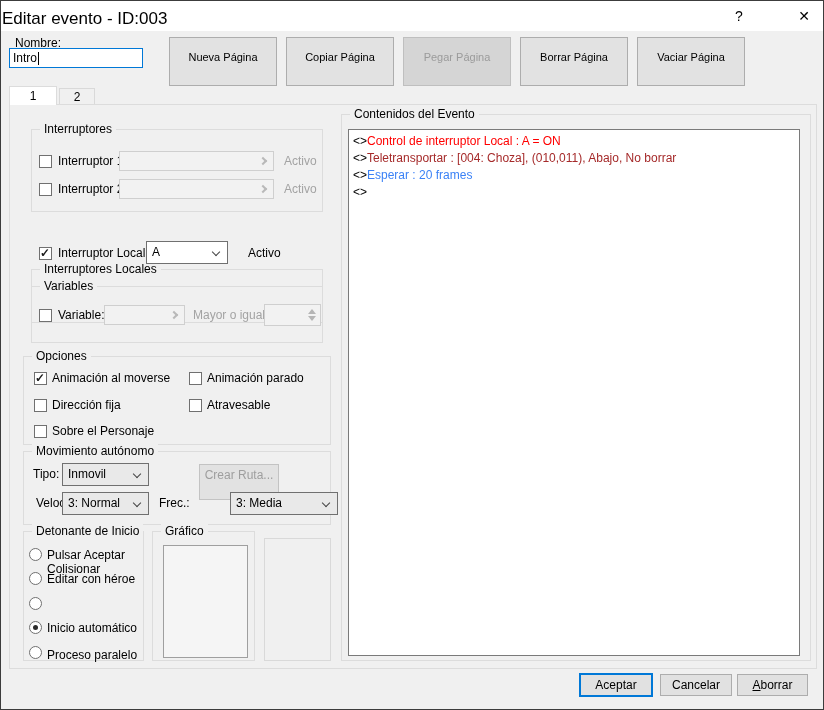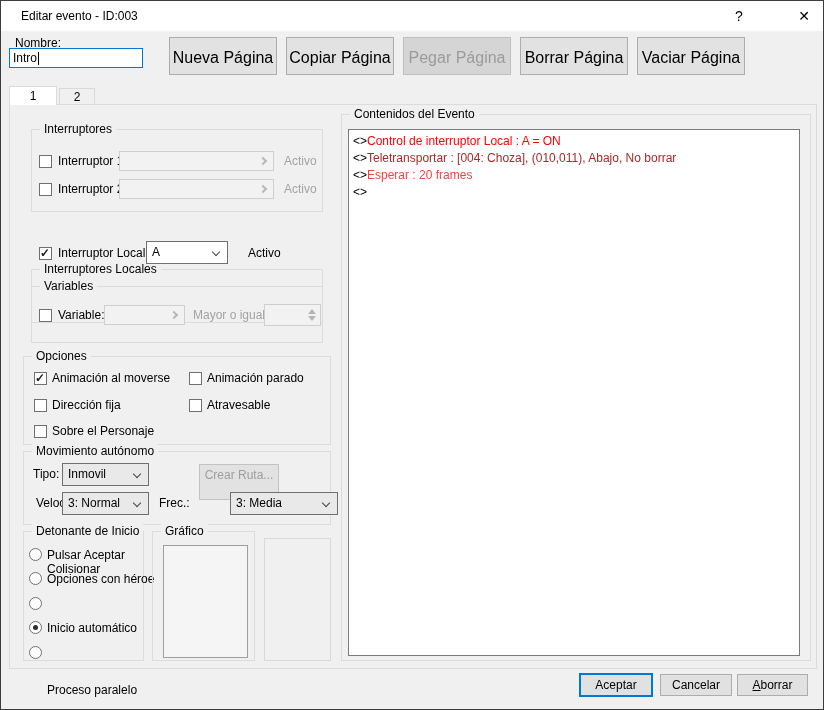--- a/index.html
+++ b/index.html
@@ -4,36 +4,36 @@
 <style>
   * { margin:0; padding:0; box-sizing:border-box; }
   html,body { width:824px; height:710px; }
   body { font-family:"Liberation Sans", sans-serif; font-size:12px; color:#000; }
 
   .dialog { position:relative; width:824px; height:710px; background:#F0F0F0;
             border:1px solid #3c3c3c; overflow:hidden; }
 
   
   .titlebar { position:absolute; left:0; top:0; width:100%; height:30px; background:#FFFFFF; }
-  .title { position:absolute; left:20px; top:8px; font-size:12px; }
+  .title { position:absolute; left:1px; top:8px; font-size:17px; }
   .help-btn { position:absolute; left:722px; top:0; width:32px; height:30px;
               text-align:center; line-height:30px; font-size:14px; }
   .close-btn { position:absolute; left:784px; top:0; width:38px; height:30px;
                text-align:center; line-height:30px; font-size:14px; }
 
   
   .lbl { position:absolute; white-space:nowrap; }
   .name-input { position:absolute; left:8px; top:47px; width:134px; height:20px;
                 background:#fff; border:1px solid #0078D7; padding-left:3px;
                 line-height:18px; }
   .caret { display:inline-block; width:1px; height:13px; background:#000;
            vertical-align:middle; margin-left:1px; }
 
-  .pbtn { position:absolute; top:36px; width:108px; height:38px; background:#E2E2E2;
-          border:1px solid #ADADAD; text-align:center; line-height:39px; font-size:16px; }
+  .pbtn { position:absolute; top:36px; width:108px; height:49px; background:#E2E2E2;
+          border:1px solid #ADADAD; text-align:center; line-height:39px; font-size:11px; }
   .pbtn.disabled { background:#D5D5D5; border-color:#BFBFBF; color:#9B9B9B; }
 
   
   .tab { position:absolute; text-align:center; }
   .tab.active { left:8px; top:85px; width:48px; height:19px; background:#fff;
                 border:1px solid #DCDCDC; border-bottom:none; z-index:3; line-height:19px; }
   .tab.inactive { left:58px; top:87px; width:36px; height:16px; background:#F0F0F0;
                   border:1px solid #D9D9D9; border-bottom:none; line-height:16px; }
   .tabpage { position:absolute; left:8px; top:103px; width:808px; height:565px;
              background:#F0F0F0; border:1px solid #DCDCDC; }
@@ -192,41 +192,41 @@
     <span class="val">3: Media</span>
     <span class="chev-d"></span>
   </div>
 
   <div class="group" style="left:22px; top:530px; width:121px; height:130px;">
     <span class="gtitle">Detonante de Inicio</span>
   </div>
   <div class="radio" style="left:28px; top:547px;"></div>
   <span class="lbl" style="left:46px; top:547px;">Pulsar Aceptar</span>
   <div class="radio" style="left:28px; top:571px;"></div>
-  <span class="lbl" style="left:46px; top:571px;">Opciones con héroe</span>
+  <span class="lbl" style="left:46px; top:571px;">Editar con héroe</span>
   <div class="radio" style="left:28px; top:596px;"></div>
   <span class="lbl" style="left:46px; top:561px;">Colisionar</span>
   <div class="radio selected" style="left:28px; top:620px;"></div>
   <span class="lbl" style="left:46px; top:620px;">Inicio automático</span>
   <div class="radio" style="left:28px; top:645px;"></div>
-  <span class="lbl" style="left:46px; top:682px;">Proceso paralelo</span>
+  <span class="lbl" style="left:46px; top:647px;">Proceso paralelo</span>
 
   <div class="group" style="left:151px; top:530px; width:103px; height:130px;">
     <span class="gtitle">Gráfico</span>
   </div>
   <div class="gfx-box" style="left:162px; top:544px; width:85px; height:113px;"></div>
   <div class="plain-box" style="left:263px; top:537px; width:67px; height:123px;"></div>
 
   <div class="group" style="left:340px; top:113px; width:470px; height:547px;">
     <span class="gtitle">Contenidos del Evento</span>
   </div>
   <div class="listbox">
     <div class="eline"><span class="line-prefix">&lt;&gt;</span><span class="line-text" style="color: rgb(255, 0, 0);">Control de interruptor Local : A = ON</span></div>
     <div class="eline"><span class="line-prefix">&lt;&gt;</span><span class="line-text" style="color: rgb(165, 42, 42);">Teletransportar : [004: Choza], (010,011), Abajo, No borrar</span></div>
-    <div class="eline"><span class="line-prefix">&lt;&gt;</span><span class="line-text" style="color: #ef4444;">Esperar : 20 frames</span></div>
+    <div class="eline"><span class="line-prefix">&lt;&gt;</span><span class="line-text" style="color: #3b82f6;">Esperar : 20 frames</span></div>
     <div class="eline"><span class="line-prefix">&lt;&gt;</span><span class="line-text" style="color: rgb(0, 0, 0);"></span></div>
   </div>
 
   <div class="fbtn default" style="left:578px; top:672px; width:74px; height:24px; line-height:20px;">Aceptar</div>
   <div class="fbtn" style="left:659px; top:673px; width:72px; height:22px; line-height:20px;">Cancelar</div>
   <div class="fbtn" style="left:736px; top:673px; width:71px; height:22px; line-height:20px;"><span class="accel">A</span><span>borrar</span></div>
 
 </div>
 
 </body></html>

